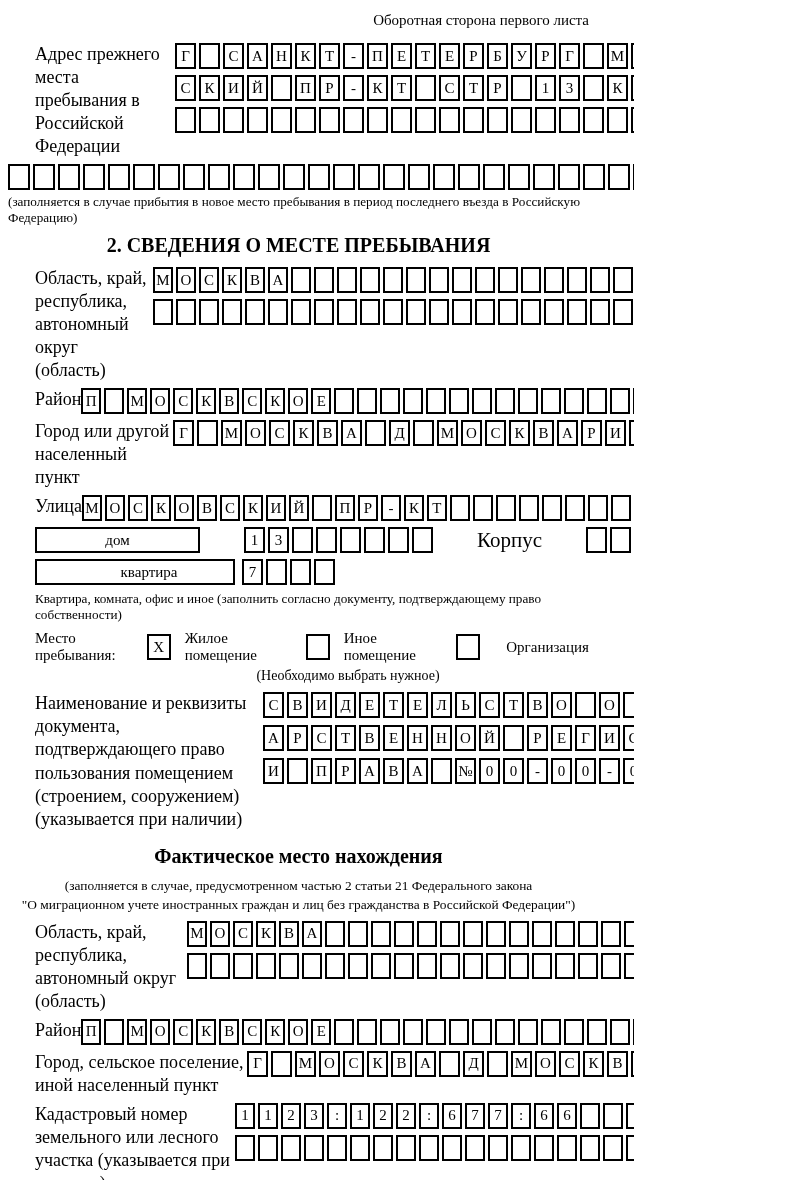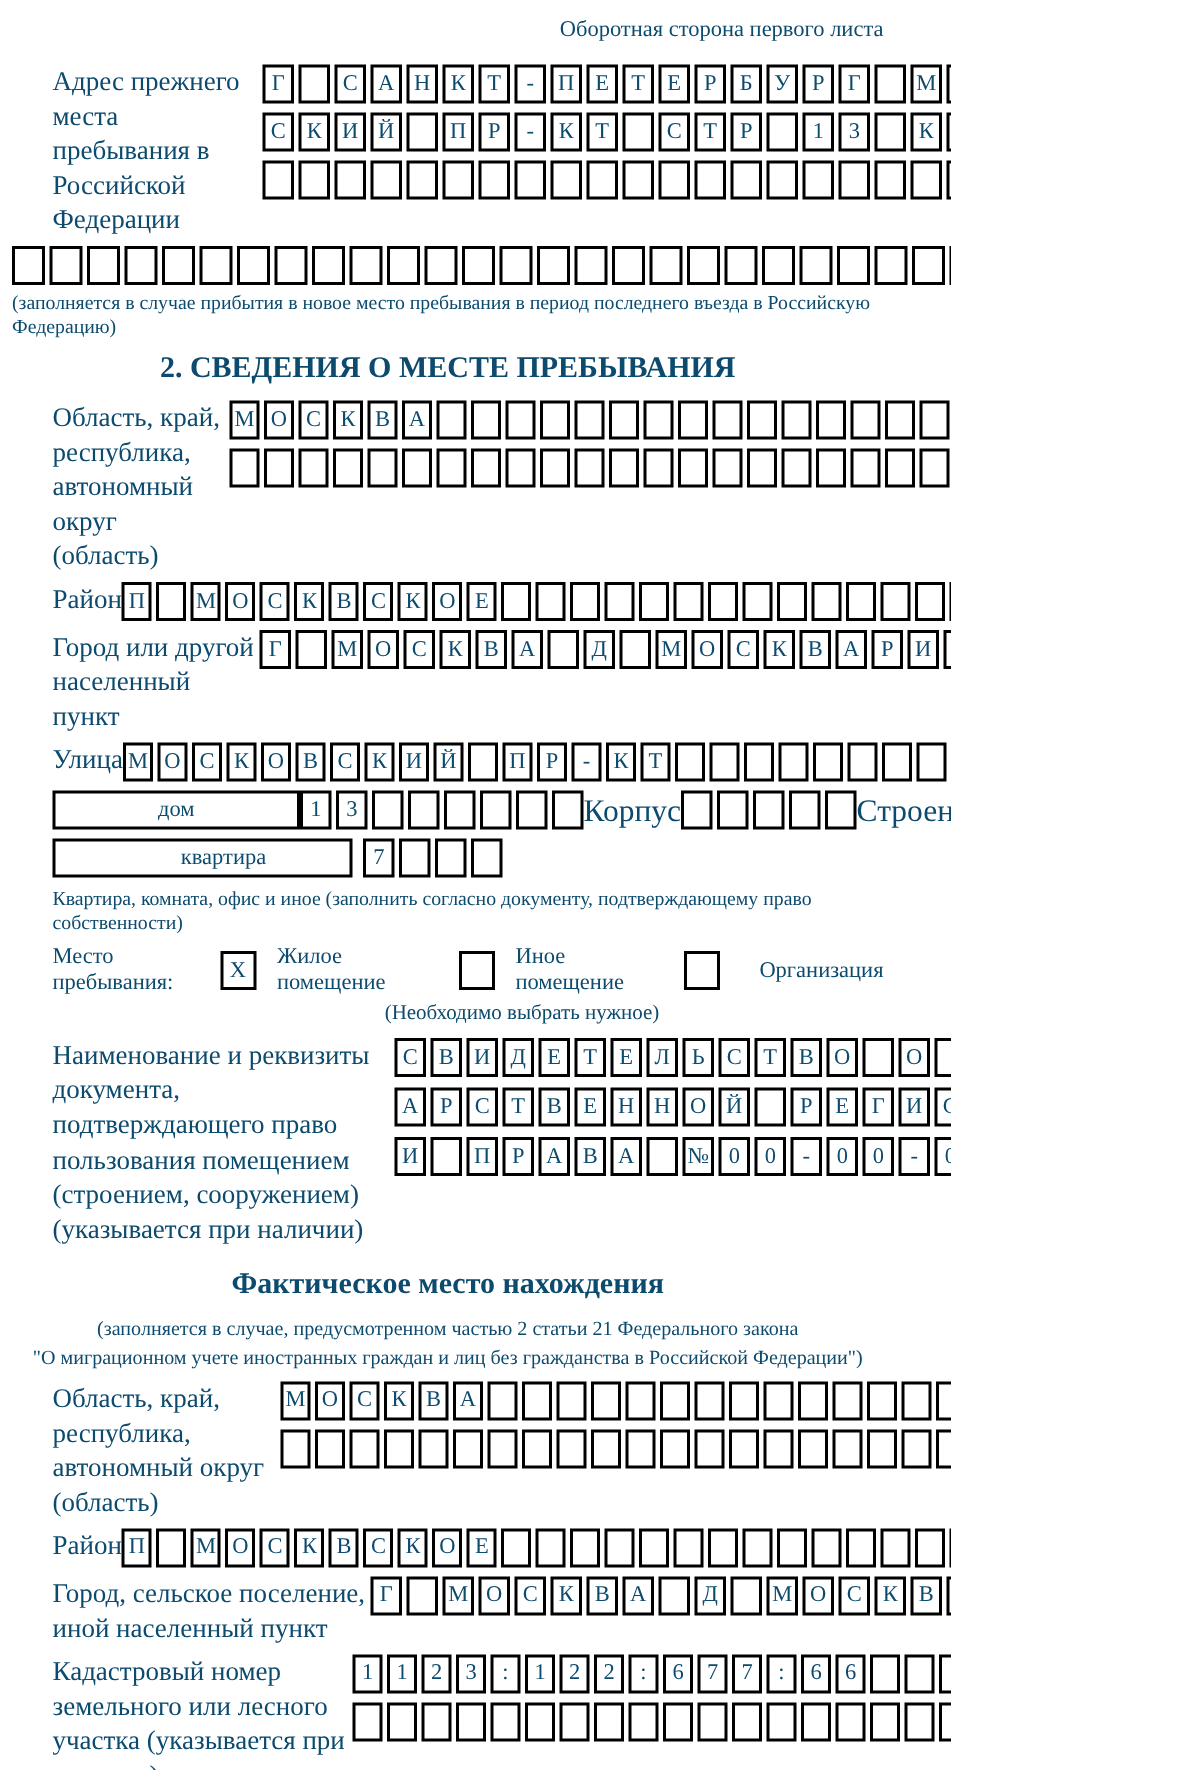--- a/index.html
+++ b/index.html
@@ -1,21 +1,21 @@
 <!DOCTYPE html>
 <html><head>
 <meta charset="utf-8">
 <style>
   html,body{margin:0;padding:0;background:#fff;}
   .page{
     position:relative;
     width:634px;height:1180px;
     box-sizing:border-box;
     padding:12px 45px 0 8px;
-    background:#fff;color:#0c4a6e;
+    background:#fff;color:#000000;
     font-family:"Liberation Serif",serif;
     overflow:hidden;
   }
   .sidenote{text-align:right;font-size:15px;margin-bottom:14px;}
   .frow{display:flex;align-items:flex-start;margin-bottom:6px;}
   .label{margin-left:27px;font-size:18px;line-height:1.28;flex:none;}
   .lw140{width:140px;} .lw120{width:118px;} .lw135{width:138px;}
   .lw225{width:228px;} .lw150{width:152px;} .lw210{width:212px;} .lw200{width:200px;}
   .boxcol{display:flex;flex-direction:column;gap:6px;margin-left:auto;}
   .boxes{display:flex;gap:3px;flex:none;margin-left:auto;}
@@ -35,21 +35,21 @@
   .g23 .cell{width:20px;}
   .fullrow{margin:0 0 4px 0;display:flex;gap:3px;}
   .caption{font-size:13.2px;margin:2px 0 8px 0;}
   .caption-left{font-size:13.2px;margin:0 0 7px 27px;}
   .h-title{font-size:20px;font-weight:bold;text-align:center;margin:8px 0 10px 0;}
   .bigbox{
     box-sizing:border-box;border:2px solid #000;height:26px;
     display:flex;align-items:center;justify-content:center;
     font-size:15px;background:#fff;flex:none;
   }
-  .houserow{display:flex;align-items:center;justify-content:space-between;margin:0 0 6px 27px;}
+  .houserow{display:flex;align-items:center;justify-content:space-between;margin:0 0 6px 27px;gap:44px;}
   .inline-lbl{font-size:21px;flex:none;}
   .grp{display:flex;gap:3px;flex:none;}
   .kvrow{display:flex;align-items:center;gap:7px;margin:0 0 6px 27px;}
   .stayrow{display:flex;align-items:center;margin:2px 0 4px 27px;font-size:15px;}
   .chk{box-sizing:border-box;width:24px;height:26px;border:2px solid #000;
        display:flex;align-items:center;justify-content:center;font-size:15px;flex:none;}
   .choose-note{font-size:14px;text-align:center;width:640px;margin:0 0 8px 20px;}
   .fact-note{font-size:13.4px;text-align:center;margin:0 0 3px 0;}
   .stamp-rect{box-sizing:border-box;width:360px;height:174px;border:2px solid #000;margin:10px 0 0 auto;background:#fff;}
 </style>

